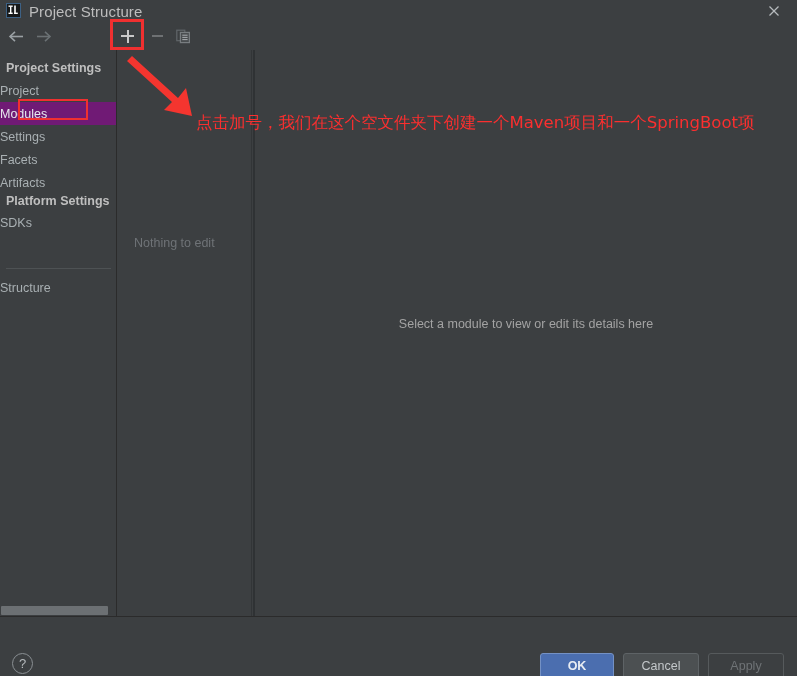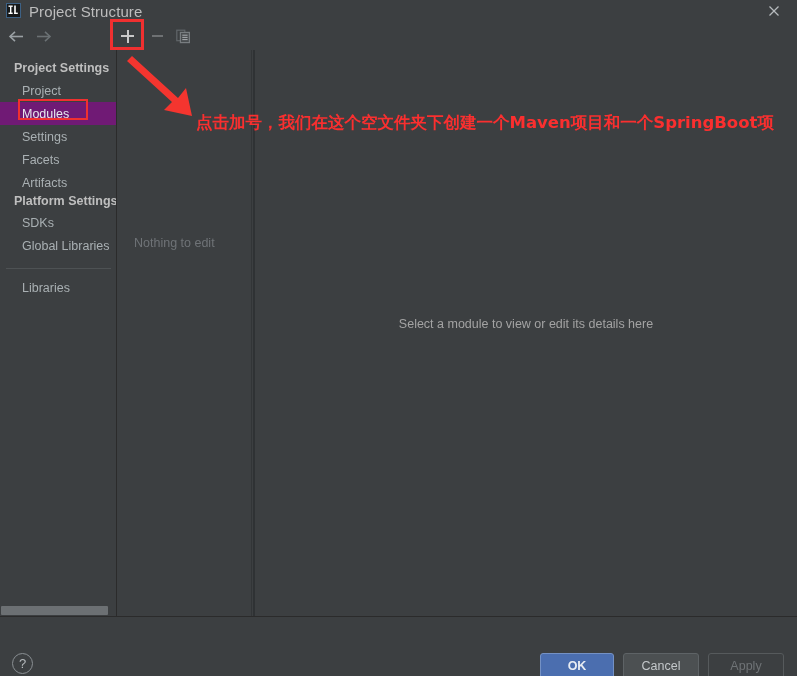--- a/index.html
+++ b/index.html
@@ -128,25 +128,24 @@
     width: 117px;
     height: 23px;
     display: flex;
     align-items: center;
     white-space: nowrap;
     font-size: 12.5px;
   }
   .side-group {
     font-weight: bold;
     color: #bfbfbf;
-    padding-left: 14px;
+    padding-left: 6px;
   }
   .side-leaf {
     color: #a9b0b3;
-    padding-left: 22px;
   }
   .side-leaf.selected {
     background: #701a75;
     color: #e6e9ee;
   }
   .side-sep {
     position: absolute;
     left: 6px;
     width: 105px;
     height: 1px;
@@ -213,21 +212,20 @@
     color: #a3a3a3;
     white-space: nowrap;
   }
 
   
   .annotation-layer {
     position: absolute;
     left: 0; top: 0;
     width: 703px; height: 676px;
     pointer-events: none;
-    font-weight: bold;
   }
   .annot-text {
     position: absolute;
     left: 196px; top: 112px;
     font-size: 16.5px;
     color: #fa2f2f;
     white-space: nowrap;
     font-family: "DejaVu Sans", "Liberation Sans", sans-serif;
   }
 
@@ -341,23 +339,22 @@
 
   <div class="sidebar">
     <div class="side-item side-group" style="top:6px">Project Settings</div>
     <div class="side-item side-leaf" style="top:29px">Project</div>
     <div class="side-item side-leaf selected" style="top:52px">Modules</div>
     <div class="side-item side-leaf" style="top:75px">Settings</div>
     <div class="side-item side-leaf" style="top:98px">Facets</div>
     <div class="side-item side-leaf" style="top:121px">Artifacts</div>
     <div class="side-item side-group" style="top:139px">Platform Settings</div>
     <div class="side-item side-leaf" style="top:161px">SDKs</div>
-    <div class="side-item side-leaf" style="top:184px">Global Libraries</div>
     <div class="side-sep" style="top:218px"></div>
-    <div class="side-item side-leaf" style="top:226px">Libraries</div>
+    <div class="side-item side-leaf" style="top:226px">Structure</div>
 
     <div class="side-scrollbar-track">
       <div class="side-scrollbar-thumb"></div>
     </div>
   </div>
 
   <div class="modlist">
     <div class="nothing-to-show">Nothing to edit</div>
   </div>
   <div class="panel-divider"></div>

